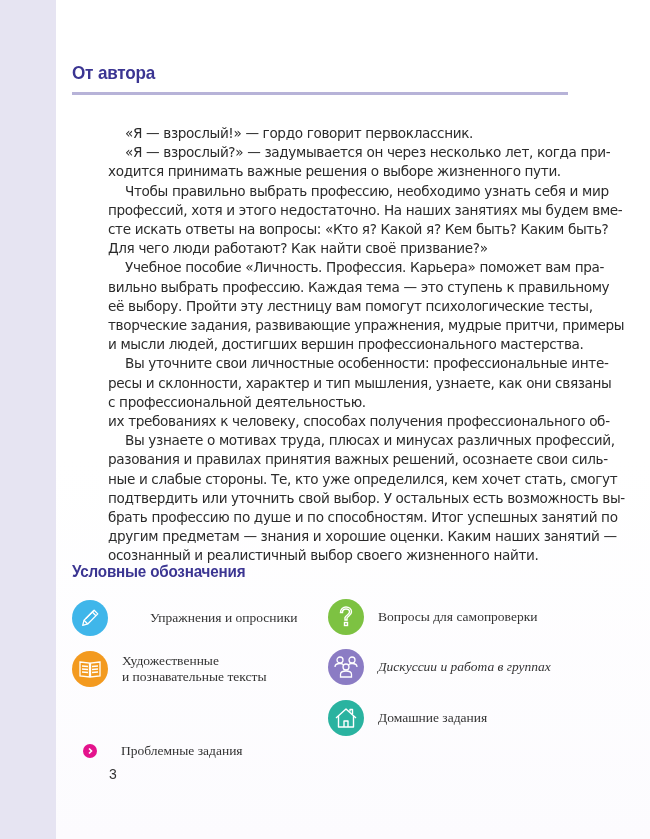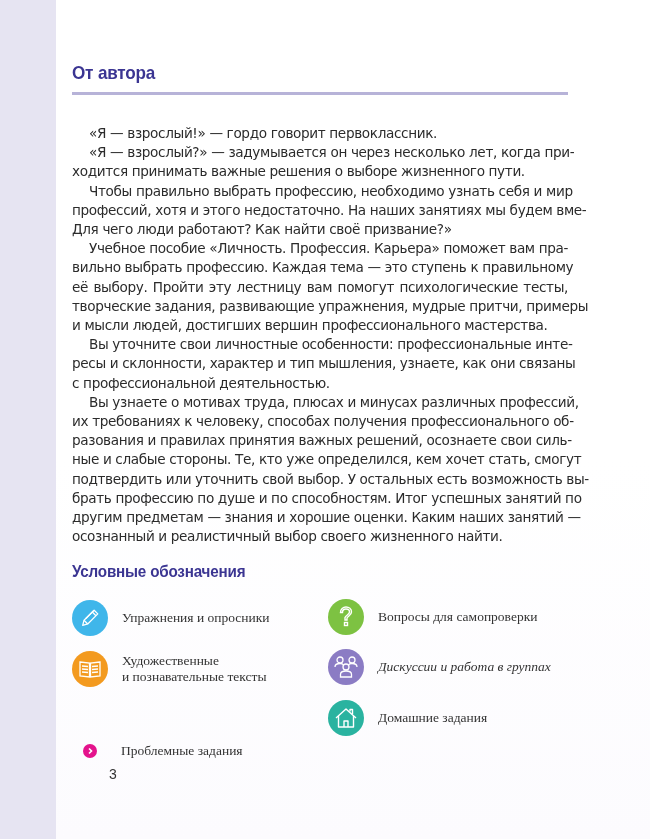--- a/index.html
+++ b/index.html
@@ -28,21 +28,21 @@
       position: absolute; left: 72px; top: 92px; width: 496px; height: 3px;
       background: #b7b3d8;
     }
 
     .body-text {
       position: absolute; left: 72px; top: 124px; width: 496px;
       font-family: "DejaVu Sans", sans-serif;
       font-size: 13.6px; line-height: 19.2px; color: #2b2b2b;
       letter-spacing: -0.35px;
     }
-    .line { display: block; white-space: nowrap; text-align: justify; text-align-last: justify; }
+    .line { display: block; white-space: nowrap; text-align: justify; text-align-last: justify; margin-left: 36px; }
     .line.indent { padding-left: 17px; }
     .line.last { text-align-last: left; }
 
     .legend-item { position: absolute; display: flex; align-items: center; }
     .legend-icon {
       width: 36px; height: 36px; border-radius: 50%;
       display: flex; align-items: center; justify-content: center; flex-shrink: 0;
     }
     .legend-icon.small { width: 14px; height: 14px; margin: 0 11px; }
     .legend-label {
@@ -63,42 +63,43 @@
 
 <h1 class="section-title title-author">От автора</h1>
 <div class="title-rule"></div>
 
 <div class="body-text">
   <span class="line indent last">«Я — взрослый!» — гордо говорит первоклассник.</span>
   <span class="line indent">«Я — взрослый?» — задумывается он через несколько лет, когда при-</span>
   <span class="line last">ходится принимать важные решения о выборе жизненного пути.</span>
   <span class="line indent">Чтобы правильно выбрать профессию, необходимо узнать себя и мир</span>
   <span class="line">профессий, хотя и этого недостаточно. На наших занятиях мы будем вме-</span>
+  <span class="line">сте искать ответы на вопросы: «Кто я? Какой я? Кем быть? Каким быть?</span>
   <span class="line last">Для чего люди работают? Как найти своё призвание?»</span>
   <span class="line indent">Учебное пособие «Личность. Профессия. Карьера» поможет вам пра-</span>
   <span class="line">вильно выбрать профессию. Каждая тема — это ступень к правильному</span>
   <span class="line">её выбору. Пройти эту лестницу вам помогут психологические тесты,</span>
   <span class="line">творческие задания, развивающие упражнения, мудрые притчи, примеры</span>
   <span class="line last">и мысли людей, достигших вершин профессионального мастерства.</span>
   <span class="line indent">Вы уточните свои личностные особенности: профессиональные инте-</span>
   <span class="line">ресы и склонности, характер и тип мышления, узнаете, как они связаны</span>
   <span class="line last">с профессиональной деятельностью.</span>
+  <span class="line">их требованиях к человеку, способах получения профессионального об-</span>
   <span class="line indent">Вы узнаете о мотивах труда, плюсах и минусах различных профессий,</span>
-  <span class="line">их требованиях к человеку, способах получения профессионального об-</span>
   <span class="line">разования и правилах принятия важных решений, осознаете свои силь-</span>
   <span class="line">ные и слабые стороны. Те, кто уже определился, кем хочет стать, смогут</span>
   <span class="line">подтвердить или уточнить свой выбор. У остальных есть возможность вы-</span>
   <span class="line">брать профессию по душе и по способностям. Итог успешных занятий по</span>
   <span class="line">другим предметам — знания и хорошие оценки. Каким наших занятий —</span>
   <span class="line last">осознанный и реалистичный выбор своего жизненного найти.</span>
 </div>
 
 <h2 class="section-title title-legend">Условные обозначения</h2>
 
-<div class="legend-item" style="left:72px; top:600px;">
+<div class="legend-item" style="left:72px; top:600px;gap:28px;">
   <div class="legend-icon" style="background:#3fb6ea;">
     <svg width="22" height="22" viewBox="0 0 24 24" fill="none" stroke="#ffffff" stroke-width="1.4" stroke-linejoin="round">
       <path d="M4 20 L5.5 14.5 L16.5 3.5 L20.5 7.5 L9.5 18.5 Z"></path>
       <path d="M14.5 5.5 L18.5 9.5"></path>
       <path d="M5.5 14.5 L9.5 18.5"></path>
       <path d="M7.5 12.5 L16 4"></path>
     </svg>
   </div>
   <span class="legend-label">Упражнения и опросники</span>
 </div>

